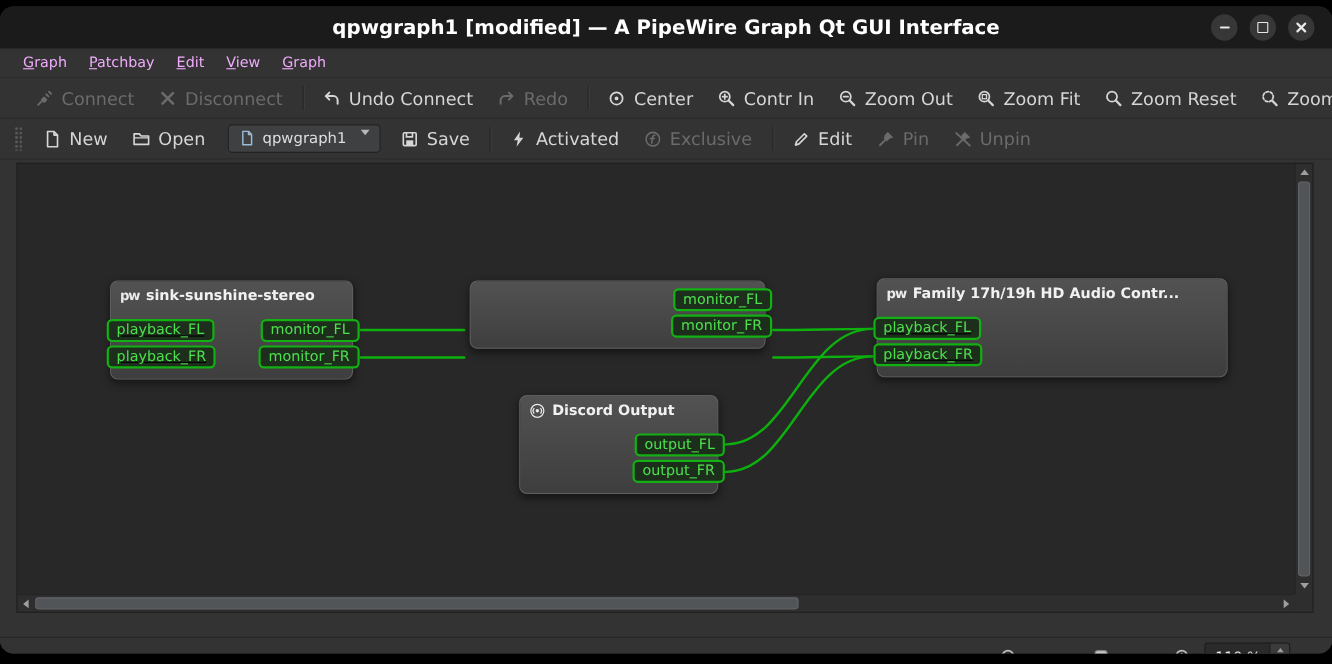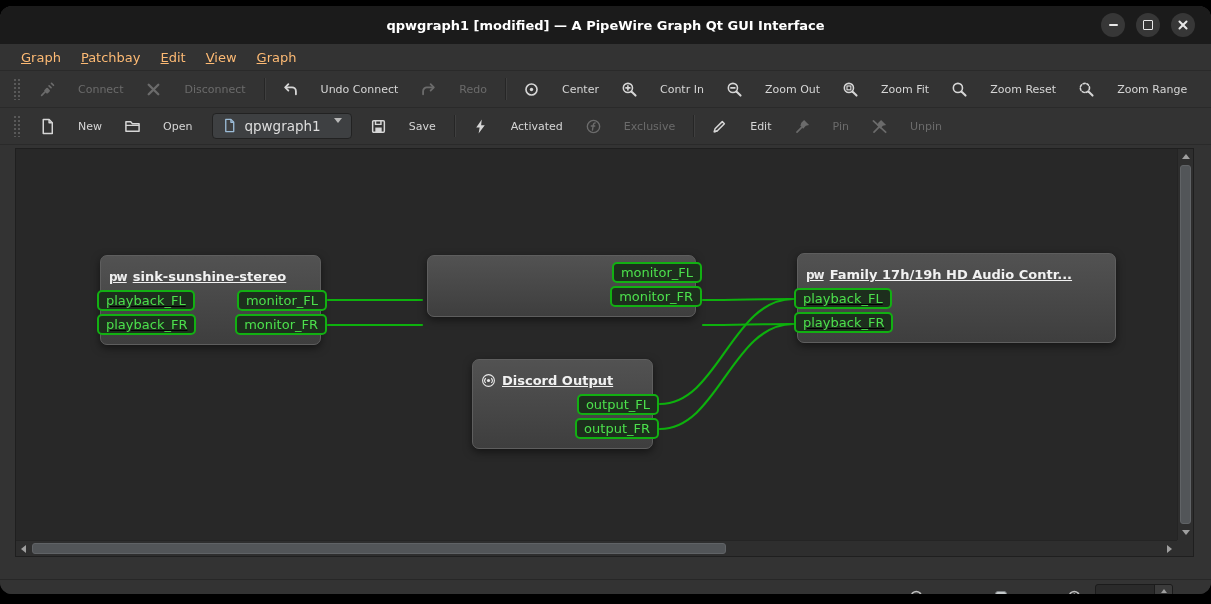--- a/index.html
+++ b/index.html
@@ -3,64 +3,64 @@
 <meta charset="utf-8">
 <style>
   * { margin:0; padding:0; }
   html,body { width:1211px; height:604px; background:#000; font-family:"DejaVu Sans","Liberation Sans",sans-serif; }
 
   .window { position:absolute; left:0; top:6px; width:1211px; height:588px;
             border-radius:12px; overflow:hidden; background:#333; }
 
   
   .titlebar { height:38px; background:#1b1b1b; display:flex; align-items:center; justify-content:center; position:relative; }
-  .titlebar-title { color:#fff; font-weight:bold; font-size:13px; }
+  .titlebar-title { color:#fff; font-weight:bold; font-size:18px; }
   .win-btns { position:absolute; right:16px; top:50%; transform:translateY(-50%); display:flex; gap:11px; }
   .win-btn { width:24px; height:24px; border-radius:50%; background:#373737; display:flex; align-items:center; justify-content:center; }
   .glyph-min { width:9px; height:2px; background:#e8e8e8; border-radius:1px; }
   .glyph-max { width:8px; height:8px; border:1.5px solid #e8e8e8; border-radius:1px; }
   .glyph-close { position:relative; width:12px; height:12px; }
   .glyph-close::before,.glyph-close::after { content:""; position:absolute; left:5px; top:0; width:2px; height:12px; background:#e8e8e8; border-radius:1px; }
   .glyph-close::before { transform:rotate(45deg); }
   .glyph-close::after  { transform:rotate(-45deg); }
 
   
   .menubar { height:26px; background:#333; display:flex; align-items:center; padding-left:12px; gap:2px; border-bottom:1px solid #2a2a2a; }
-  .menu-item { display:inline-block; color:#fdba74; font-size:13px; padding:3px 9px; border-radius:3px; }
+  .menu-item { display:inline-block; color:#f0abfc; font-size:13px; padding:3px 9px; border-radius:3px; }
   .menu-item::first-letter { text-decoration:underline; }
 
   
   .toolbar { height:36px; background:#333; display:flex; align-items:center; padding:0 6px; border-bottom:1px solid #2a2a2a; }
   .tb-grip { width:7px; height:22px; margin:0 9px 0 7px;
              background-image:radial-gradient(circle at 2px 2px,#595959 1px,transparent 1.4px);
              background-size:4px 4px; }
-  .tb-item { display:flex; align-items:center; gap:22px; padding:6px 10px; margin-right:2px; border-radius:4px;
-             color:#d6d6d6; font-size:11px; white-space:nowrap; }
+  .tb-item { display:flex; align-items:center; gap:7px; padding:6px 10px; margin-right:2px; border-radius:4px;
+             color:#d6d6d6; font-size:16px; white-space:nowrap; }
   .tb-item.disabled { color:#6b6b6b; }
   .ticon { width:17px; height:17px; flex:0 0 auto; }
   .ticon svg { width:100%; height:100%; display:block; }
   .tb-sep { width:0; height:22px; border-left:1px solid #262626; border-right:1px solid #3f3f3f; margin:0 6px; }
   .combo { display:flex; gap:7px; background:#3e4042; border:1px solid #222;
            border-radius:4px; padding:4px 9px; margin:0 8px; color:#dedede; font-size:13.5px; }
   .combo .ticon { width:15px; height:15px; color:#9cbcd8; }
   .combo-arrow { width:0; height:0; border-left:4px solid transparent; border-right:4px solid transparent;
                  border-top:5px solid #b8b8b8; margin-left:6px; }
 
   
   .canvas-frame { position:absolute; left:15px; top:142px; width:1179px; height:409px;
                   background:#282828; border:1px solid #1f1f1f; box-sizing:border-box; }
   .viewport { position:absolute; left:0; top:0; right:16px; bottom:16px; background:#282828; overflow:hidden; }
   .edges { position:absolute; left:0; top:0; z-index:1; }
 
   .node { position:absolute; z-index:2; border-radius:7px;
           background:linear-gradient(180deg,#525252,#3e3e3e);
           border:1px solid #5e5e5e; box-shadow:0 3px 8px rgba(0,0,0,.5);
           box-sizing:border-box; padding:6px 8px 9px; }
-  .node-title { display:flex; align-items:flex-end; gap:6px; height:22px; margin-bottom:6px;
-                color:#f1f1f1; font-weight:bold; font-size:13px; white-space:nowrap; overflow:hidden;text-decoration:underline; }
+  .node-title { display:flex; align-items:flex-start; gap:6px; height:22px; margin-bottom:6px;
+                color:#f1f1f1; font-weight:bold; font-size:13px; white-space:nowrap; overflow:hidden; }
   .nicon { width:15px; height:15px; color:#e9e9e9; flex:0 0 auto; }
   .nicon svg { width:100%; height:100%; display:block; }
   .pw-ic { font-size:12px; font-weight:bold; letter-spacing:-1px; color:#ececec; flex:0 0 auto; }
   .node-ports { display:flex; justify-content:space-between; }
   .ports-in  { display:flex; flex-direction:column; align-items:flex-start; gap:3px; margin-left:-12px;text-decoration:underline; }
   .ports-out { display:flex; flex-direction:column; align-items:flex-end;  gap:3px; margin-right:-15px; margin-left:auto; }
   .port { font-size:13px; color:#4ce04c; background:#1d2e1d; border:2px solid #12b012;
           border-radius:5px; padding:0 7px; line-height:17px; white-space:nowrap; }
 
   

